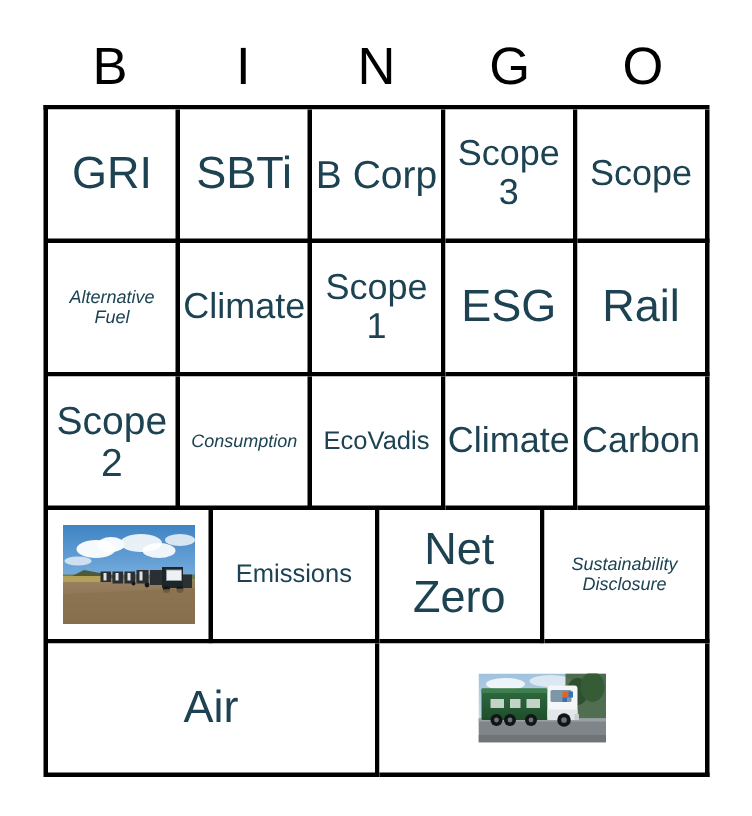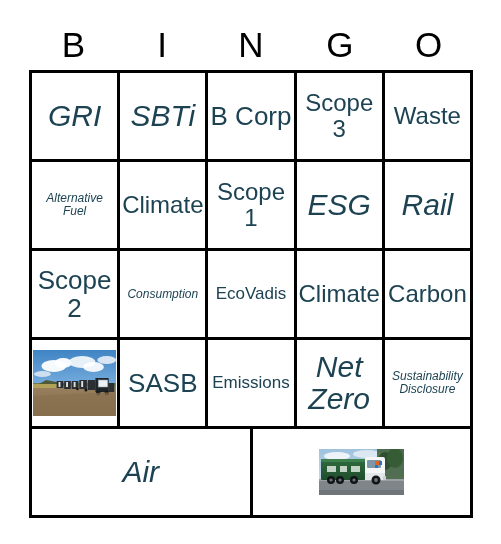--- a/index.html
+++ b/index.html
@@ -76,21 +76,21 @@
     padding: 1px;
   }
   .cell-text {
     color: #1d4353;
     line-height: 1.08;
     width: 100%;
     word-wrap: break-word;
     display: block;
   }
   
-  .fs-xl  { font-size: 30px; font-style: italic; }
+  .fs-xl  { font-size: 30px; }
   .fs-lg  { font-size: 26px; }
   .fs-md  { font-size: 24px; }
   .fs-sm  { font-size: 17px; }
   .fs-xs  { font-size: 12px; font-style: italic; }
 
   
   .cell-photo {
     width: 88px;
     height: 66px;
     display: block;
@@ -122,21 +122,21 @@
         <div class="grid-cell">
           <span class="cell-text fs-xl">SBTi</span>
         </div>
         <div class="grid-cell">
           <span class="cell-text fs-lg">B Corp</span>
         </div>
         <div class="grid-cell">
           <span class="cell-text fs-md">Scope 3</span>
         </div>
         <div class="grid-cell">
-          <span class="cell-text fs-md">Waste</span>
+          <span class="cell-text fs-md">Scope</span>
         </div>
       </div>
       <div class="grid-row">
         <div class="grid-cell">
           <span class="cell-text fs-xs">Alternative Fuel</span>
         </div>
         <div class="grid-cell">
           <span class="cell-text fs-md">Climate</span>
         </div>
         <div class="grid-cell">
@@ -211,23 +211,20 @@
             <g fill="#15181b">
               <circle cx="69" cy="43" r="2.4"></circle>
               <circle cx="78" cy="43" r="2.4"></circle>
               <circle cx="56" cy="40" r="1.6"></circle>
               <circle cx="47" cy="39" r="1.3"></circle>
             </g>
             <path d="M0 46 L88 42 L88 66 L0 66 Z" fill="#8a7150" opacity="0.75"></path>
           </svg>
         </div>
         <div class="grid-cell">
-          <span class="cell-text fs-lg">SASB</span>
-        </div>
-        <div class="grid-cell">
           <span class="cell-text fs-sm">Emissions</span>
         </div>
         <div class="grid-cell">
           <span class="cell-text fs-xl">Net Zero</span>
         </div>
         <div class="grid-cell">
           <span class="cell-text fs-xs">Sustainability Disclosure</span>
         </div>
       </div>
       <div class="grid-row">

